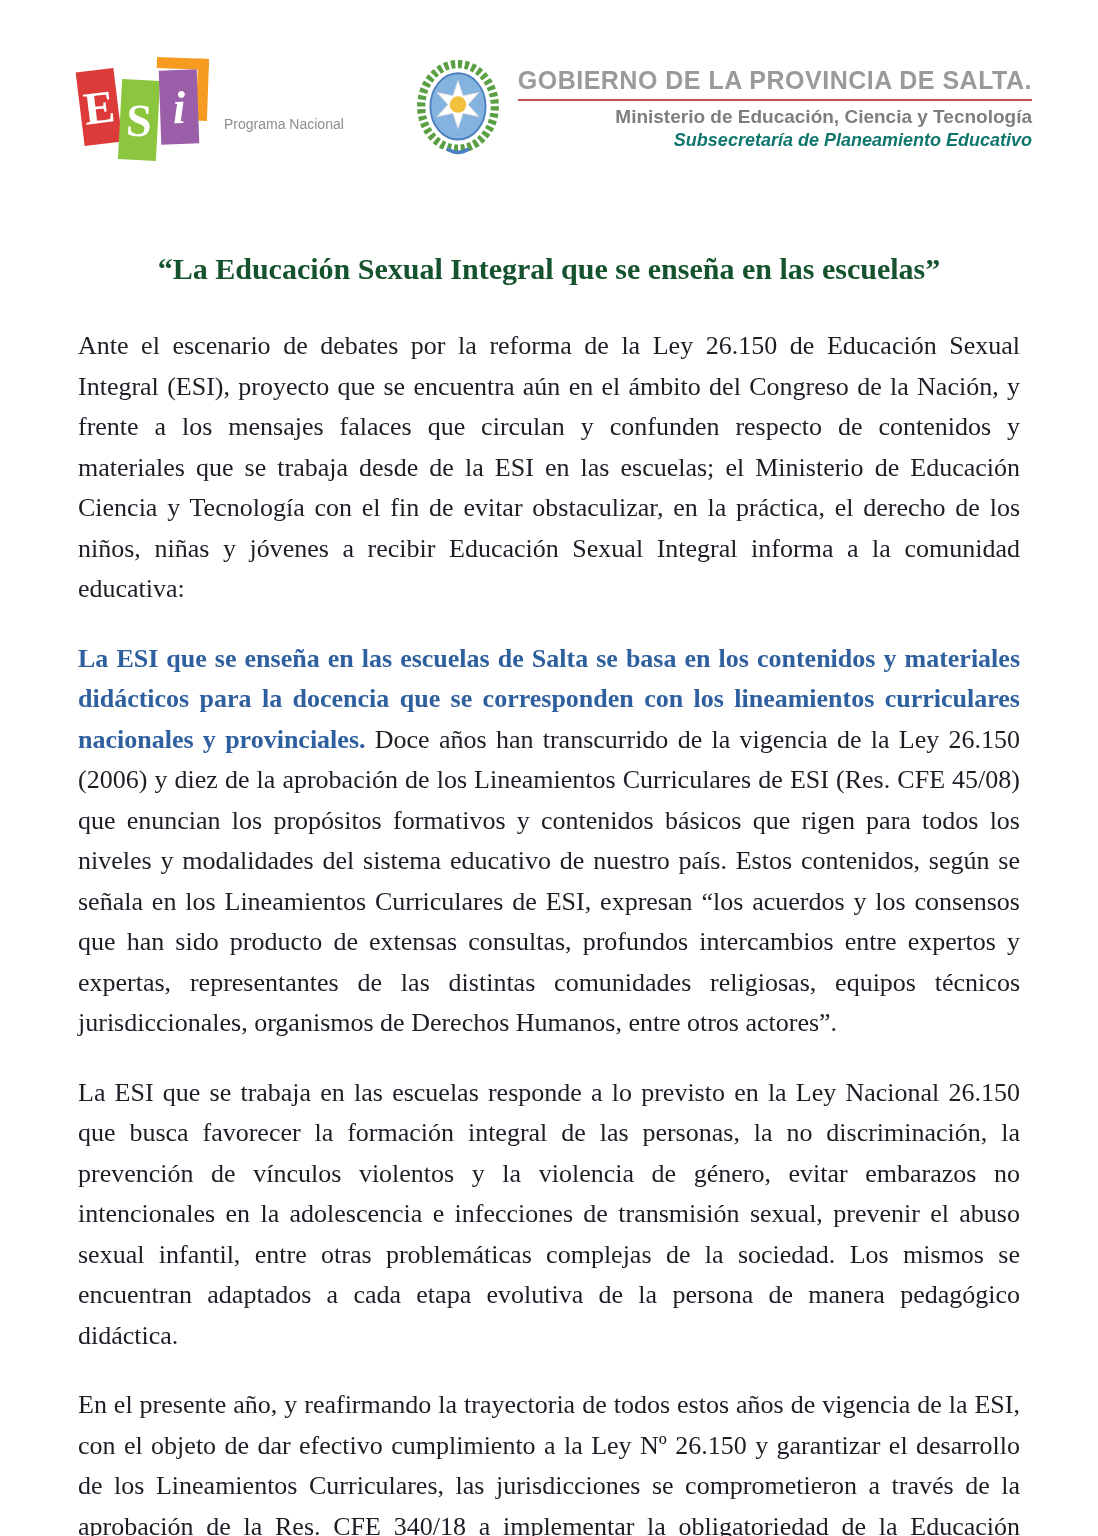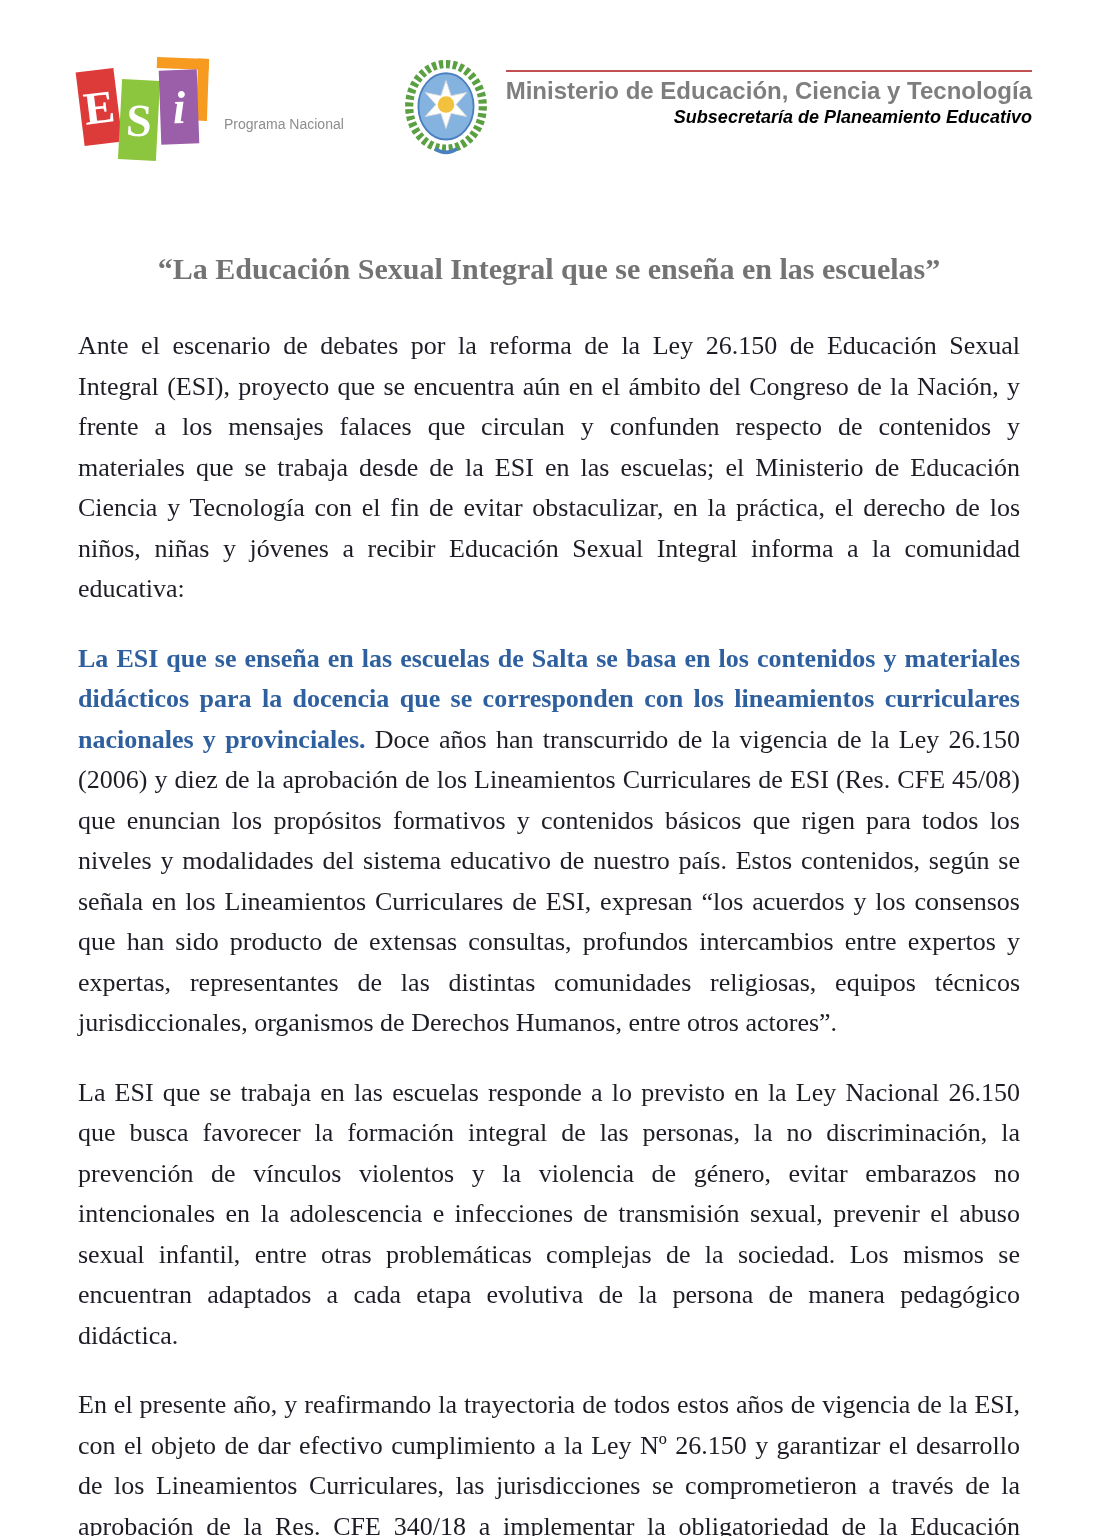--- a/index.html
+++ b/index.html
@@ -73,21 +73,21 @@
   }
   .gov-divider {
     width: 100%; height: 2px;
     background: #c24f52;
     margin: 4px 0 5px 0;
   }
   .gov-ministry {
     font-family: "Liberation Sans", sans-serif;
     font-weight: bold;
     color: #7e7e7e;
-    font-size: 24px;
+    font-size: 19px;
     white-space: nowrap;
   }
   .gov-subsecretaria {
     font-family: "Liberation Sans", sans-serif;
     font-style: italic;
     font-weight: bold;
     color: #d4545e;
     font-size: 18px;
     margin-top: 2px;
     white-space: nowrap;
@@ -140,29 +140,30 @@
 
     <div class="gov-logo">
       <svg class="gov-crest" viewBox="0 0 100 110">
         <ellipse cx="50" cy="50" rx="40" ry="46" fill="none" stroke="#5aa042" stroke-width="9" stroke-dasharray="4.5 3"></ellipse>
         <ellipse cx="50" cy="50" rx="30" ry="36" fill="#85b3e0" stroke="#4a7fc0" stroke-width="2"></ellipse>
         <polygon fill="#ffffff" stroke="#dcdcdc" stroke-width="1" points="50,22 55.5,38.5 72.5,35 61,48 72.5,61 55.5,57.5 50,74 44.5,57.5 27.5,61 39,48 27.5,35 44.5,38.5"></polygon>
         <circle cx="50" cy="48" r="9" fill="#f2c23e"></circle>
         <path d="M38 96 Q50 104 62 96" fill="none" stroke="#4a7fc0" stroke-width="4"></path>
       </svg>
       <div class="gov-text">
+        <div class="gov-title">GOBIERNO DE LA PROVINCIA DE SALTA.</div>
         <div class="gov-divider" style="background: rgb(194, 79, 82);"></div>
         <div class="gov-ministry">Ministerio de Educación, Ciencia y Tecnología</div>
-        <div class="gov-subsecretaria" style="color: #000000; margin-left: 12px;">Subsecretaría de Planeamiento Educativo</div>
+        <div class="gov-subsecretaria" style="color: #0f766e; margin-left: 12px;">Subsecretaría de Planeamiento Educativo</div>
       </div>
     </div>
 
   </div>
 
-  <h1 class="doc-title" style="color: #737373;">“La Educación Sexual Integral que se enseña en las escuelas”</h1>
+  <h1 class="doc-title" style="color: #14532d;">“La Educación Sexual Integral que se enseña en las escuelas”</h1>
 
   <div class="doc-body" style="color: rgb(29, 29, 38);">
       <p class="para"><span>Ante el escenario de debates por la reforma de la Ley 26.150 de Educación Sexual Integral (ESI), proyecto que se encuentra aún en el ámbito del Congreso de la Nación, y frente a los mensajes falaces que circulan y confunden respecto de contenidos y materiales que se trabaja desde de la ESI en las escuelas; el Ministerio de Educación Ciencia y Tecnología con el fin de evitar obstaculizar, en la práctica, el derecho de los niños, niñas y jóvenes a recibir Educación Sexual Integral informa a la comunidad educativa:</span></p>
       <p class="para"><span class="seg-bold-blue" style="color: rgb(46, 95, 158);">La ESI que se enseña en las escuelas de Salta se basa en los contenidos y materiales didácticos para la docencia que se corresponden con los lineamientos curriculares nacionales y provinciales.</span><span> Doce años han transcurrido de la vigencia de la Ley 26.150 (2006) y diez de la aprobación de los Lineamientos Curriculares de ESI (Res. CFE 45/08) que enuncian los propósitos formativos y contenidos básicos que rigen para todos los niveles y modalidades del sistema educativo de nuestro país. Estos contenidos, según se señala en los Lineamientos Curriculares de ESI, expresan “los acuerdos y los consensos que han sido producto de extensas consultas, profundos intercambios entre expertos y expertas, representantes de las distintas comunidades religiosas, equipos técnicos jurisdiccionales, organismos de Derechos Humanos, entre otros actores”.</span></p>
       <p class="para"><span>La ESI que se trabaja en las escuelas responde a lo previsto en la Ley Nacional 26.150 que busca favorecer la formación integral de las personas, la no discriminación, la prevención de vínculos violentos y la violencia de género, evitar embarazos no intencionales en la adolescencia e infecciones de transmisión sexual, prevenir el abuso sexual infantil, entre otras problemáticas complejas de la sociedad. Los mismos se encuentran adaptados a cada etapa evolutiva de la persona de manera pedagógico didáctica.</span></p>
       <p class="para"><span>En el presente año, y reafirmando la trayectoria de todos estos años de vigencia de la ESI, con el objeto de dar efectivo cumplimiento a la Ley Nº 26.150 y garantizar el desarrollo de los Lineamientos Curriculares, las jurisdicciones se comprometieron a través de la aprobación de la Res. CFE 340/18 a implementar la obligatoriedad de la Educación Sexual Integral en todos los niveles y modalidades educativos, abordando, sin excepción:</span></p>
     </div>
 
 </div>
 

